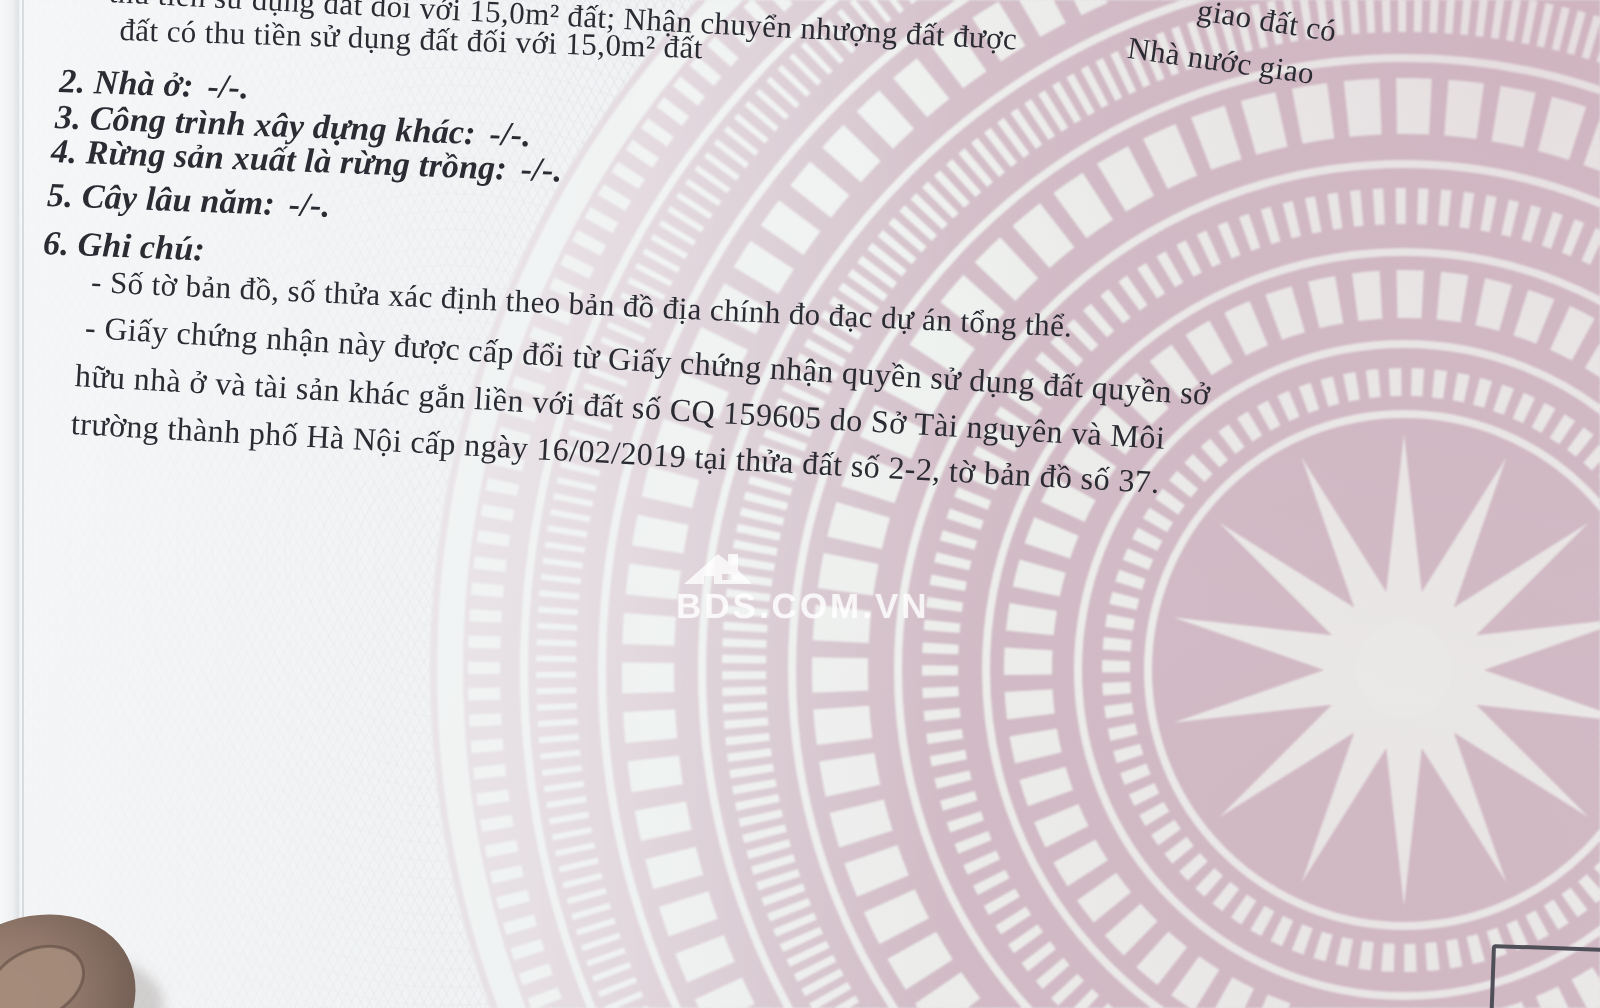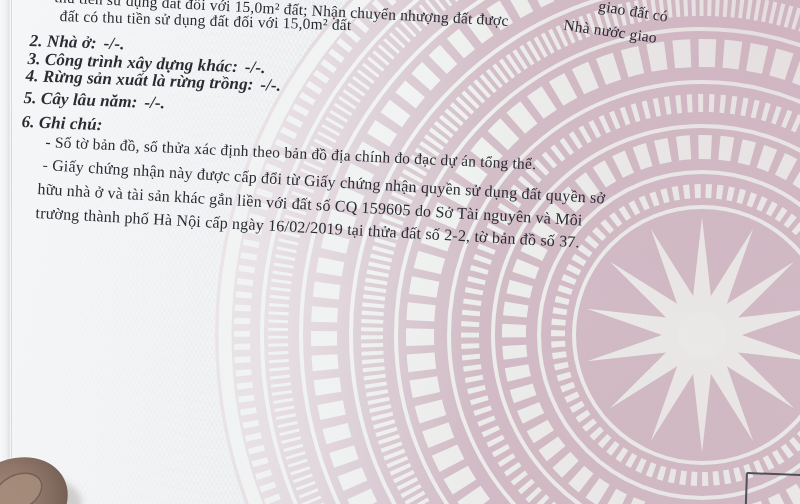--- a/index.html
+++ b/index.html
@@ -84,20 +84,27 @@
       <polygon id="drum-star" points="702.0,217.0 710.9,296.0 753.2,228.7 726.9,303.7 794.3,261.4 738.0,317.6 817.0,308.7 742.0,335.0 817.0,361.3 738.0,352.4 794.3,408.6 726.9,366.3 753.2,441.3 710.9,374.0 702.0,453.0 693.1,374.0 650.8,441.3 677.1,366.3 609.7,408.6 666.0,352.4 587.0,361.3 662.0,335.0 587.0,308.7 666.0,317.6 609.7,261.4 677.1,303.7 650.8,228.7 693.1,296.0" fill="#eef2ef" opacity="0.95"></polygon>
       <circle cx="702" cy="335" r="24" fill="#eef2ef"></circle>
     </g>
     <rect x="0" y="0" width="800" height="504" fill="url(#fadeL)"></rect>
   </svg>
 
   <div class="light-overlay"></div>
   <div class="page-edge"></div>
   <div class="crease"></div>
 
+  <div class="watermark">
+    <svg class="house" width="38" height="19" viewBox="0 0 38 19">
+      <path fill-rule="evenodd" fill="rgba(255,255,255,0.78)" d="M2 18 L19 3 L24 7 L24 3 L29 3 L29 11 L36 18 Z
+           M12 14 h5 v4 h-5 Z  M21 13 h5 v3 h-5 Z"></path>
+    </svg>
+    <div class="watermark-text">BDS.COM.VN</div>
+  </div>
 
   <div class="doc-line topline" style="left:600px;top:-3px;transform:rotate(9deg);">giao đất có</div>
 
   <div class="doc-line topline half-cut" style="left:55px;top:-12px;transform:rotate(3deg);">thu tiền sử dụng đất đối với 15,0m² đất; Nhận chuyển nhượng đất được</div>
 
   <div class="doc-line topline" style="left:565px;top:16px;transform:rotate(8deg);">Nhà nước giao</div>
 
   <div class="doc-line topline" style="left:60px;top:7px;transform:rotate(1.8deg);">đất có thu tiền sử dụng đất đối với 15,0m² đất</div>
 
   <div class="doc-line bold-item" style="left:30px;top:31px;transform:rotate(2deg);">

